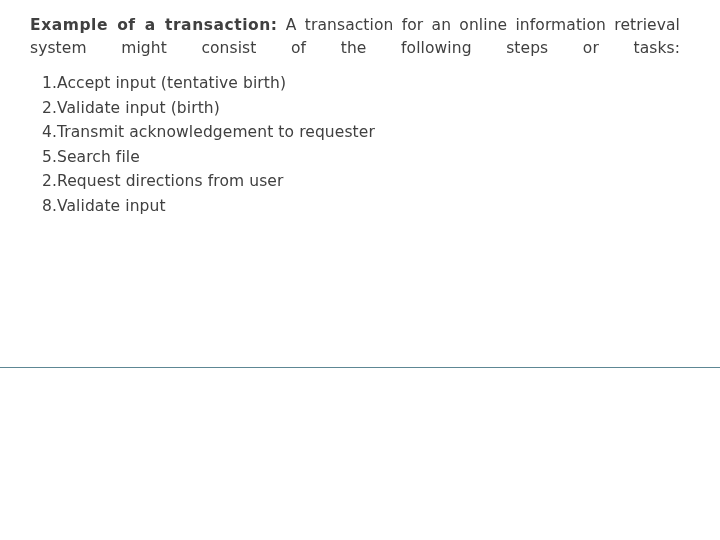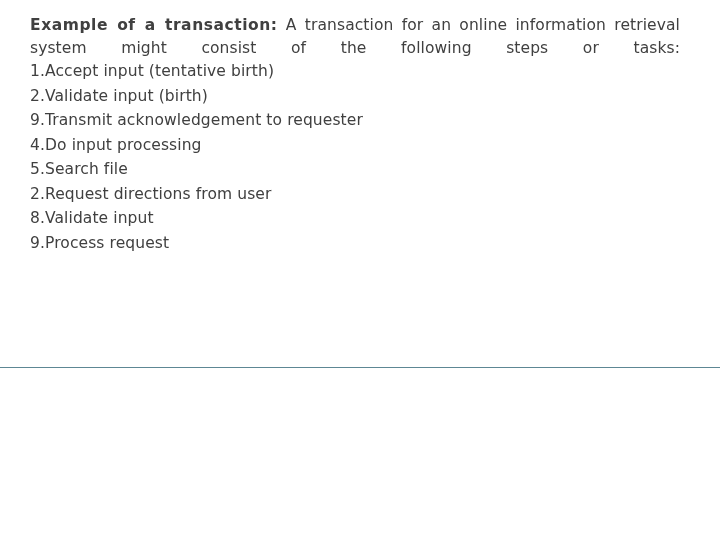--- a/index.html
+++ b/index.html
@@ -36,21 +36,21 @@
     letter-spacing: 0.1px;
   }
 
   .intro .lead {
     font-weight: bold;
     letter-spacing: 0.55px;
   }
 
   ol.steps {
     list-style: none;
-    margin: 0;
+    margin: 12px;
     padding: 0;
   }
 
   ol.steps li {
     font-size: 15.5px;
     line-height: 24.5px;
     color: #404040;
     white-space: nowrap;
     letter-spacing: 0.1px;
   }
@@ -79,26 +79,24 @@
 
 <div id="slide">
 
   <div id="content">
 
     <p class="intro"><span class="lead">Example of a transaction:</span><span> A transaction for an online information retrieval system might consist of the following steps or tasks:</span></p>
 
     <ol class="steps" id="steps-list">
         <li><span>1.Accept input (tentative birth)</span></li>
         <li><span>2.Validate input (birth)</span></li>
-        <li><span>9.Transmit acknowledgement to requester</span></li>
-        <li><span>4.Do input processing</span></li>
+        <li><span>4.Transmit acknowledgement to requester</span></li>
         <li><span>5.Search file</span></li>
         <li><span>2.Request directions from user</span></li>
         <li><span>8.Validate input</span></li>
-        <li><span>9.Process request</span></li>
       </ol>
 
   </div>
 
   <div id="divider-rule"></div>
 
   <svg id="artwork" viewBox="0 0 720 540" preserveAspectRatio="none">
     <defs>
 
       <linearGradient id="tealGrad" x1="0" y1="0" x2="1" y2="0">

